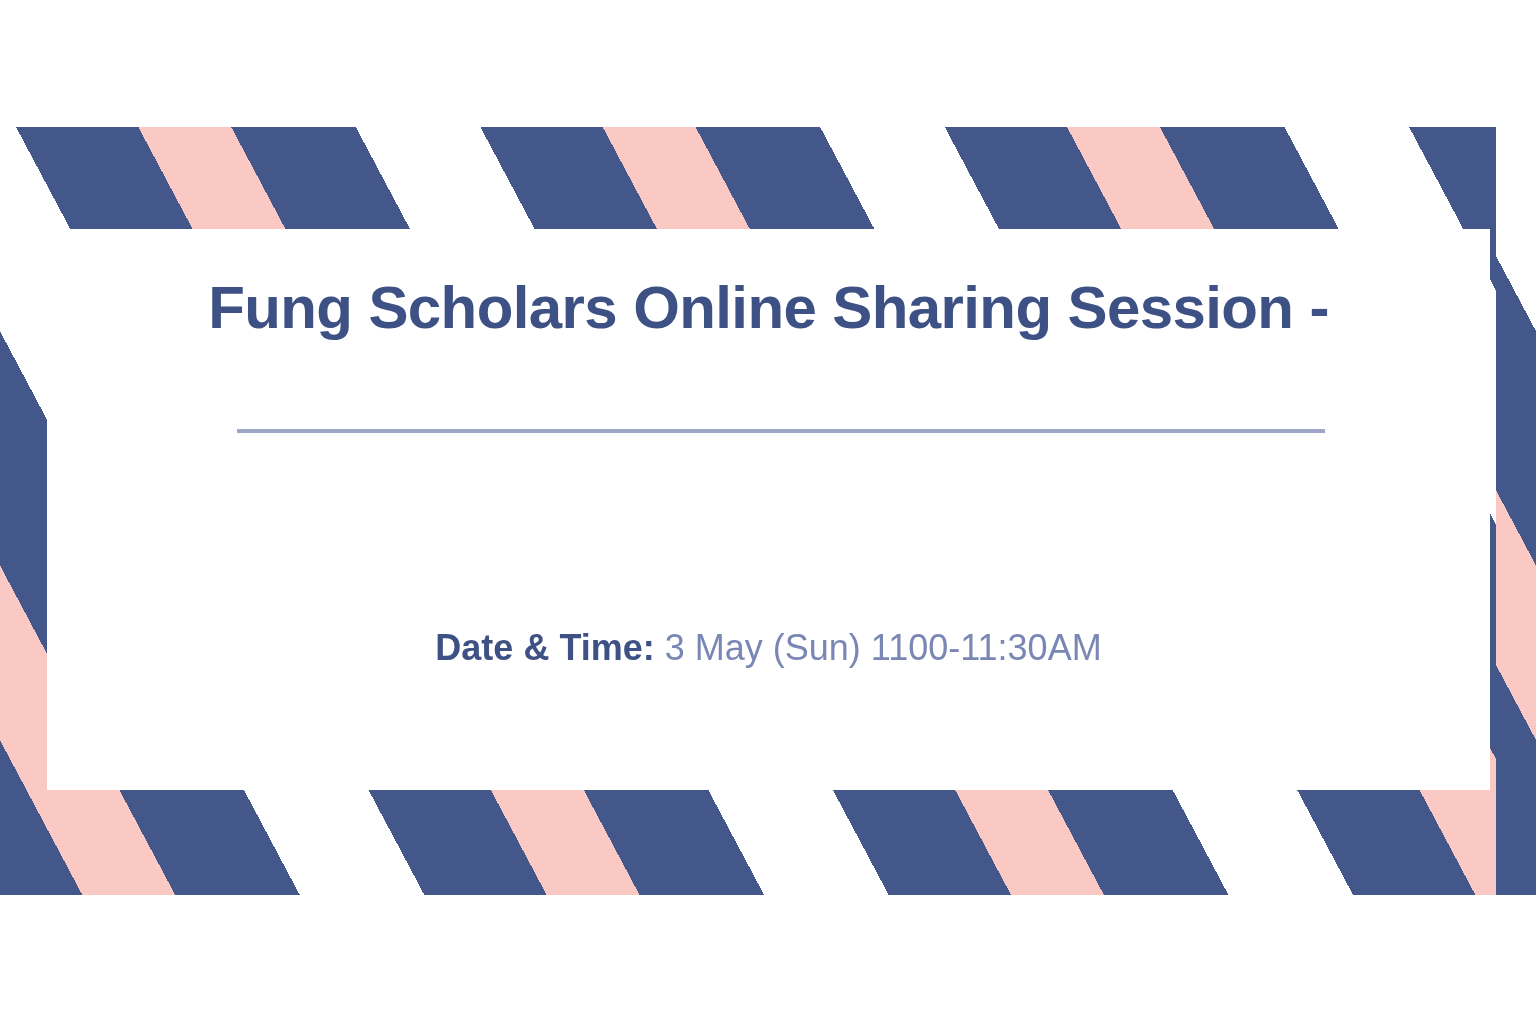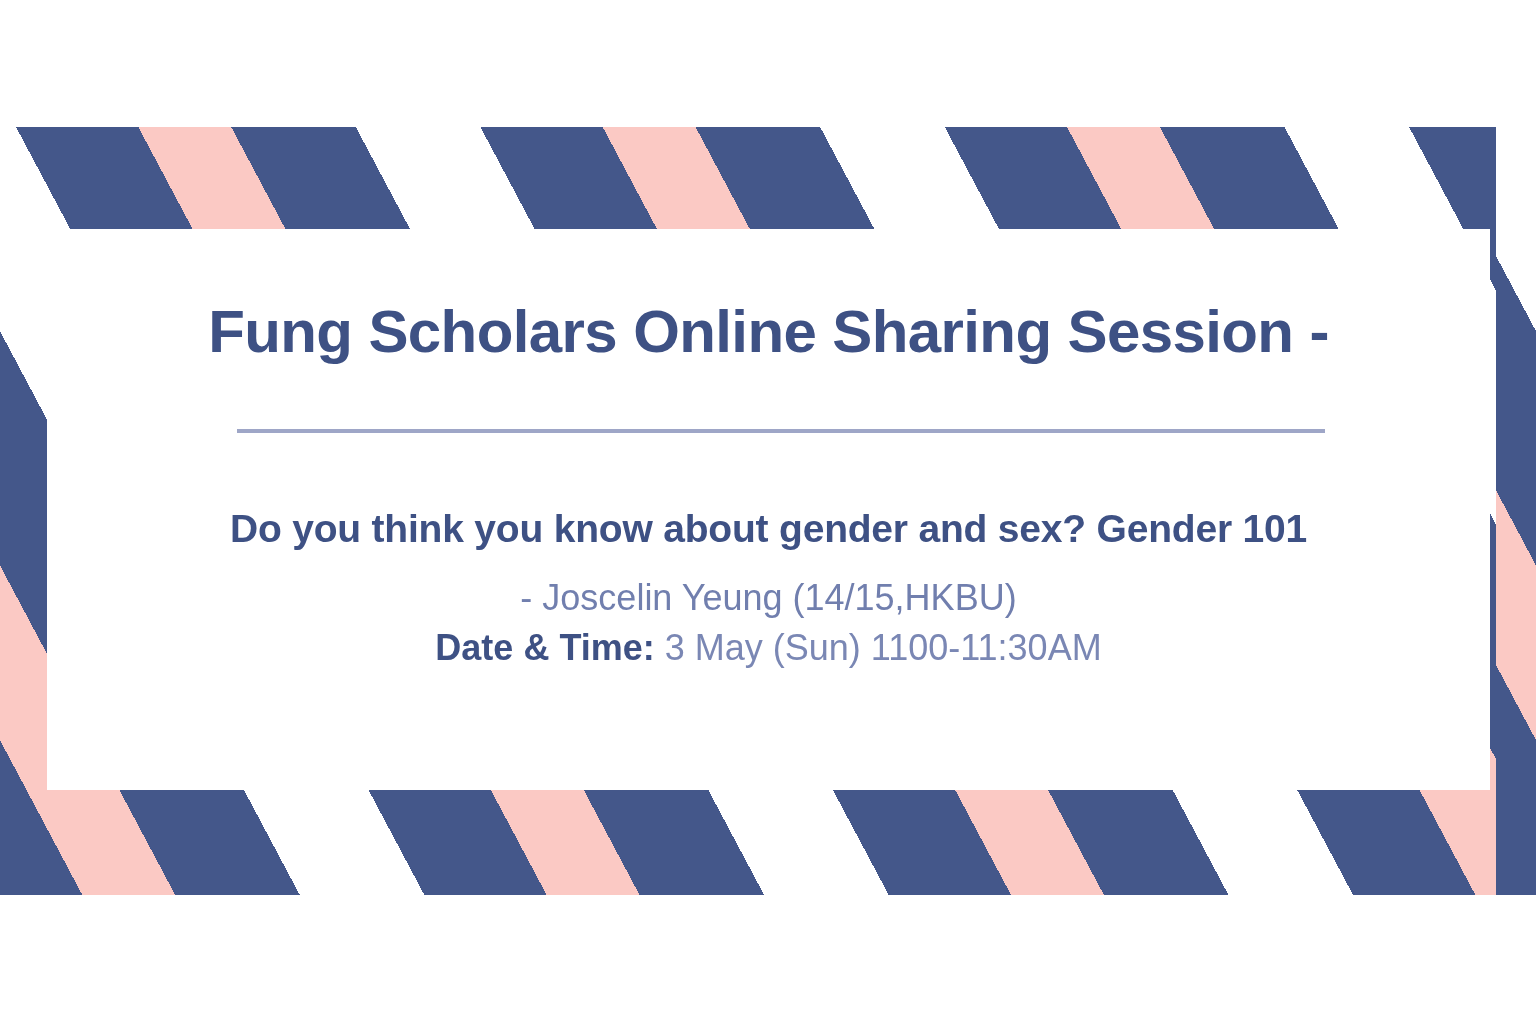--- a/index.html
+++ b/index.html
@@ -55,21 +55,20 @@
     right: 0;
     top: 45px;
     text-align: center;
     color: #3e5184;
     font-size: 60px;
     font-weight: bold;
     line-height: 1.12;
     letter-spacing: -0.6px;
     padding: 0 24px;
     box-sizing: border-box;
-    margin-top: 24px;
   }
   .title-line { display: block; white-space: nowrap; }
 
   .divider {
     position: absolute;
     left: 190px;
     width: 1088px;
     top: 200px;
     height: 4px;
     background: #8d97bd;
@@ -132,23 +131,21 @@
 
   <div class="card">
     <div class="card-inner">
 
       <div class="title">
         <span class="title-line">Fung Scholars Online Sharing Session -</span>
       </div>
 
       <div class="divider"></div>
 
-      <div class="subtitle">Do you think you know about gender and sex? Gender 101</div>
 
-      <div class="speaker">- Joscelin Yeung (14/15,HKBU)</div>
 
       <div class="datetime">
         <span class="dt-label">Date &amp; Time: </span>
         <span class="dt-value">3 May (Sun) 1100-11:30AM</span>
       </div>
 
     </div>
   </div>
 
 </div>

